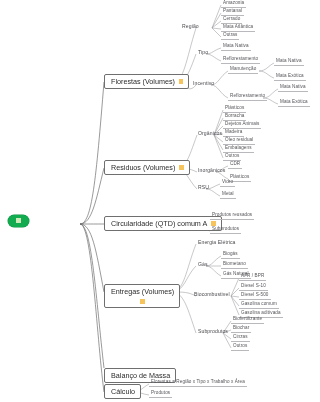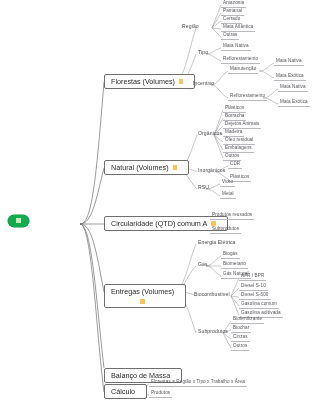--- a/index.html
+++ b/index.html
@@ -28,21 +28,21 @@
   }
   .root .sq{width:5px;height:5px;background:#cfe8b8;display:inline-block;}
 
   
   .lvl1{
     border:1px solid #6f6f6f;
     background:#ffffff;
     color:#2b2b2b;
     border-radius:2px;
     font-size:7.2px;
-    padding:3px 11px 3px 6px;
+    padding:3px 5px 3px 6px;
     display:flex;align-items:center;gap:4px;
     line-height:1;
   }
   .lvl1 .sq{width:4.5px;height:4.5px;background:#f6c45a;display:inline-block;}
 
   
   .leaf{
     font-size:4.6px;
     color:#55555a;
     line-height:1;
@@ -139,21 +139,21 @@
   <div class="node root" style="left:8px;top:215px;">
     <span class="sq"></span>
   </div>
 
   <div class="node lvl1" style="left:104px;top:74px;">
     <span>Florestas (Volumes)</span>
     <span class="sq"></span>
   </div>
 
   <div class="node lvl1" style="left:104px;top:160px;">
-    <span>Natural (Volumes)</span>
+    <span>Residuos (Volumes)</span>
     <span class="sq"></span>
   </div>
 
   <div class="node lvl1" style="left:104px;top:216px;">
     <span>Circularidade (QTD) comum A</span>
     <span class="sq"></span>
   </div>
 
   <div class="node lvl1" style="left:104px;top:284px;flex-direction:column;">
     <span>Entregas (Volumes)</span>

